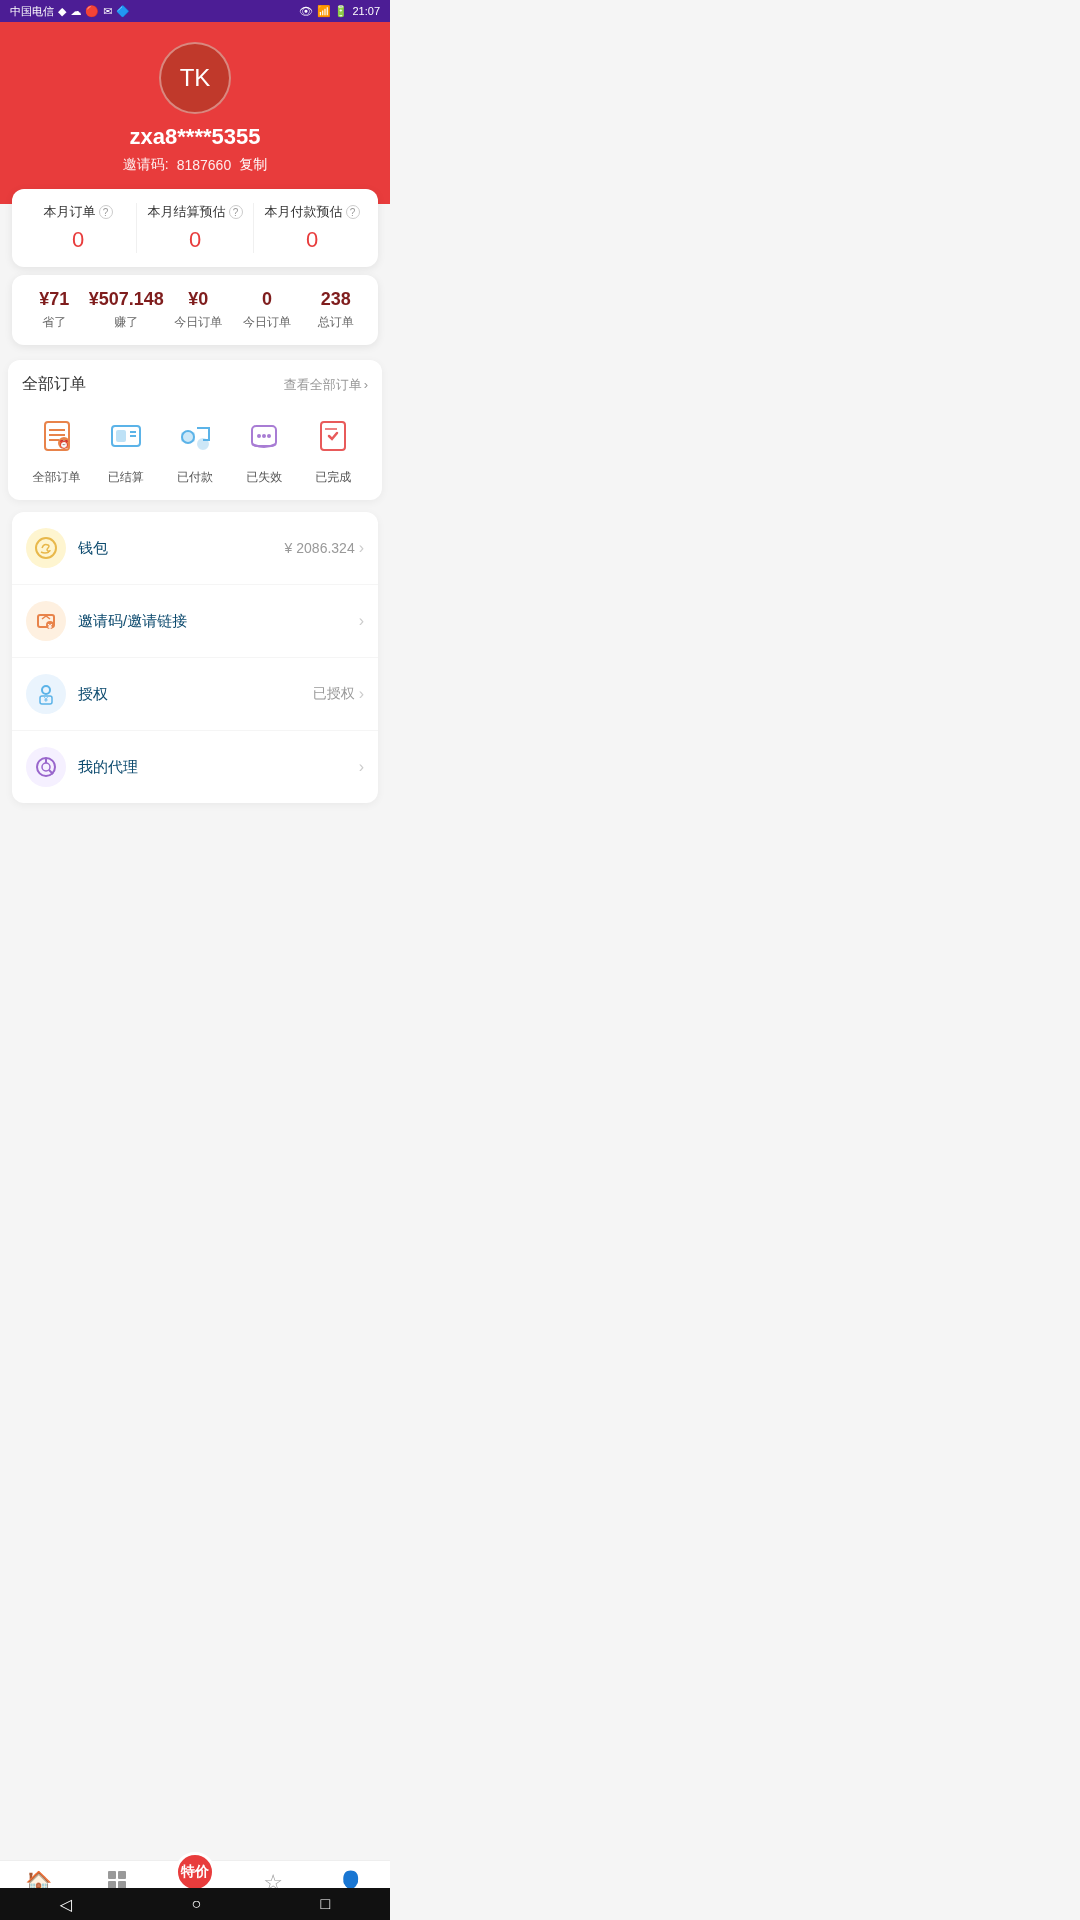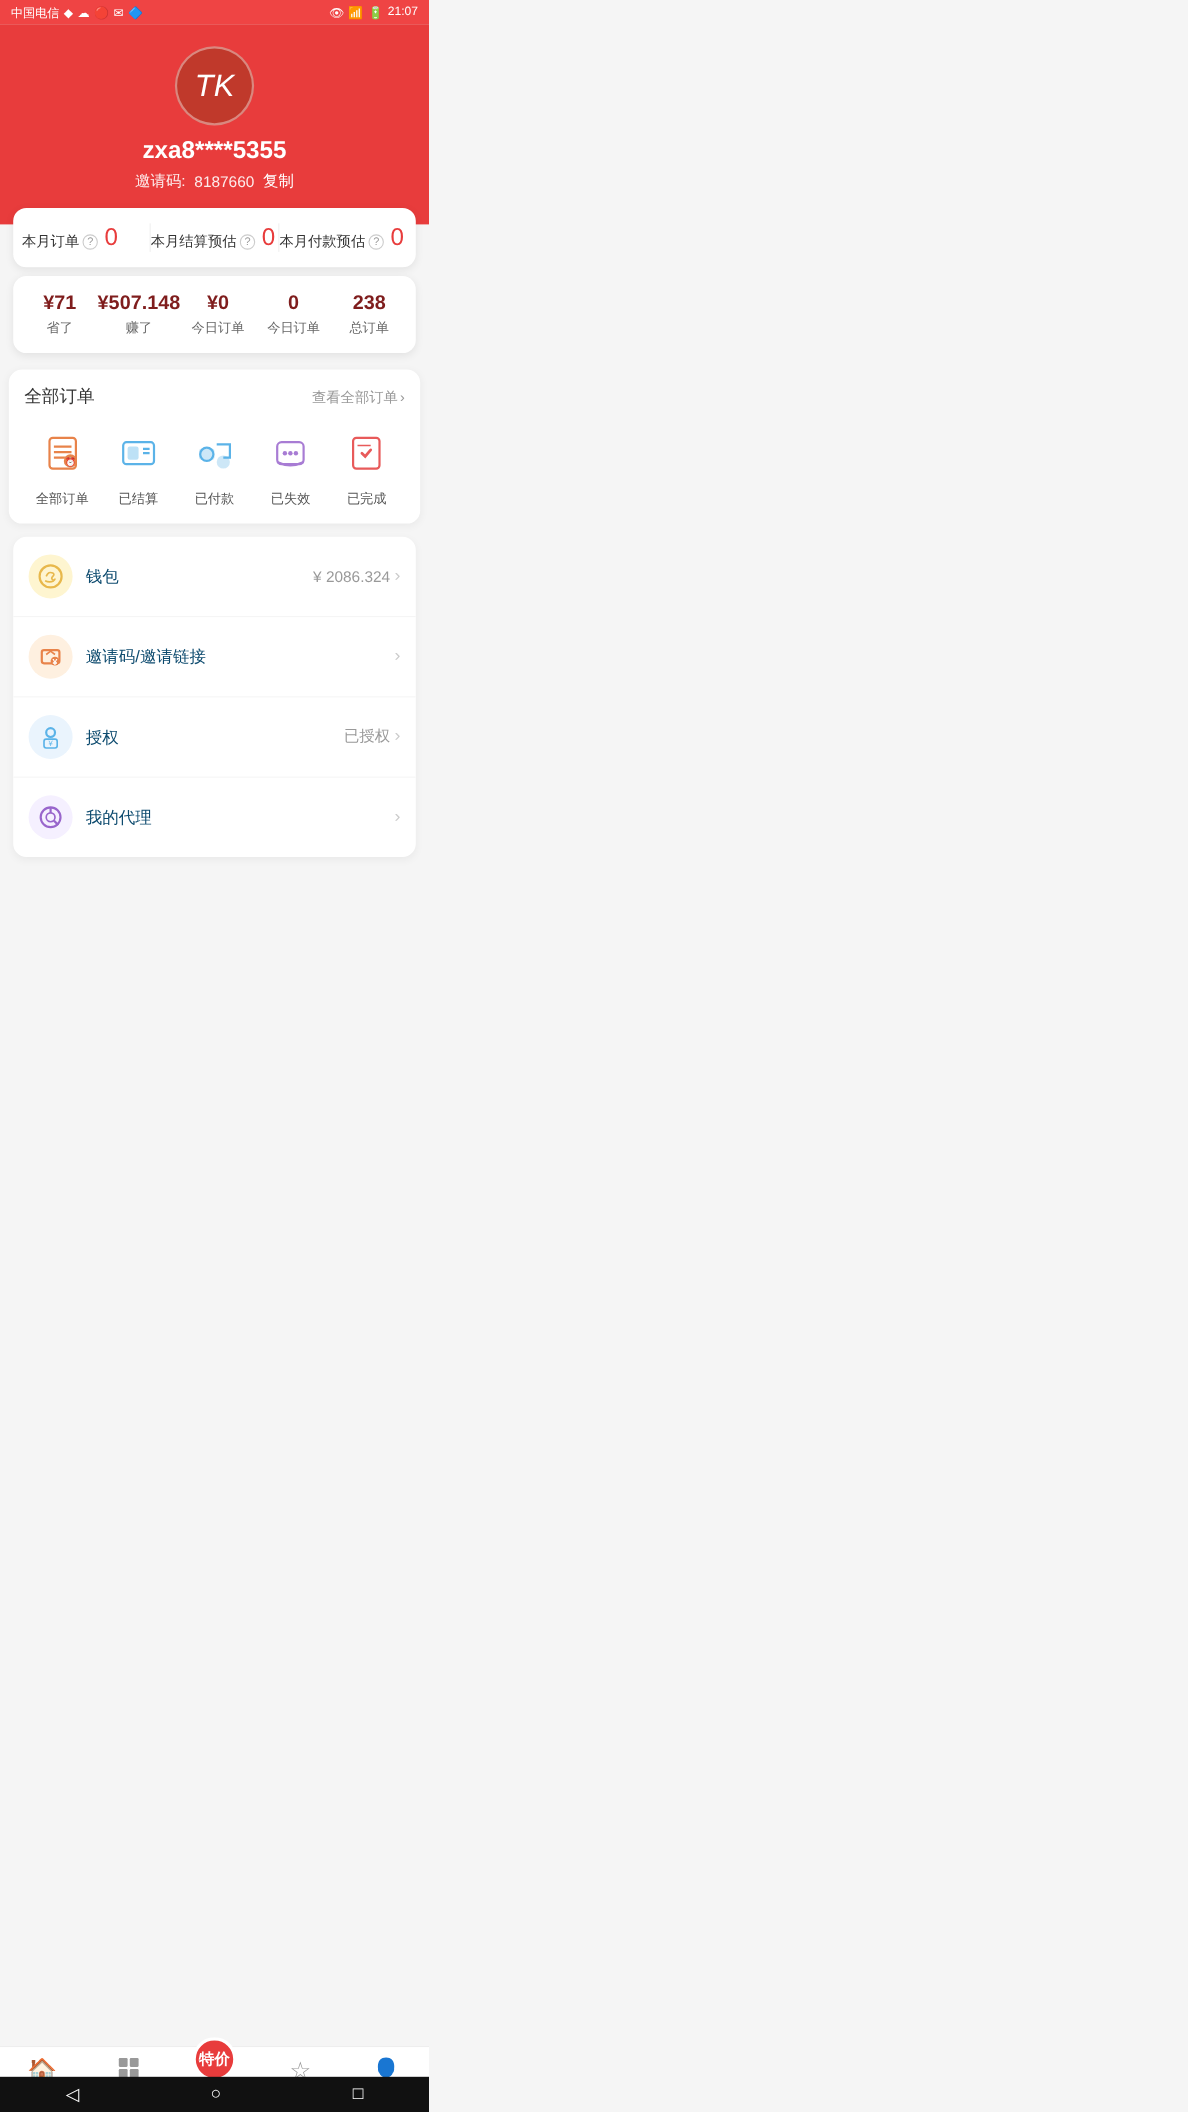--- a/index.html
+++ b/index.html
@@ -8,21 +8,21 @@
       width: 390px;
       min-height: 690px;
       font-family: -apple-system, 'PingFang SC', 'Helvetica Neue', sans-serif;
       background: #f5f5f5;
       font-size: 14px;
       overflow-x: hidden;
     }
 
     
     .status-bar {
-      background: #ef4444;
+      background: #4c1d95;
       display: flex;
       justify-content: space-between;
       align-items: center;
       padding: 4px 10px;
       height: 22px;
       font-size: 11px;
       color: white;
     }
     .status-left { display: flex; align-items: center; gap: 4px; }
     .status-right { display: flex; align-items: center; gap: 4px; }
@@ -36,22 +36,21 @@
       align-items: center;
     }
     .avatar-circle {
       width: 72px;
       height: 72px;
       border-radius: 50%;
       background: #c0392b;
       display: flex;
       align-items: center;
       justify-content: center;
-      font-style: italic;
-      font-size: 28px;
+      font-size: 24px;
       color: white;
       border: 2px solid rgba(255,255,255,0.4);
       margin-bottom: 10px;
     }
     .username {
       color: white;
       font-size: 22px;
       font-weight: bold;
       margin-bottom: 6px;
     }
@@ -79,21 +78,22 @@
       background: white;
       border-radius: 12px;
       display: flex;
       justify-content: space-around;
       padding: 14px 8px;
       margin-bottom: 8px;
       box-shadow: 0 2px 8px rgba(0,0,0,0.08);
     }
     .monthly-item {
       display: flex;
-      align-items: flex-end;
+      flex-direction: column;
+      align-items: center;
       gap: 6px;
       flex: 1;
     }
     .monthly-item + .monthly-item {
       border-left: 1px solid #f0f0f0;
     }
     .monthly-label {
       font-size: 13px;
       color: #333;
       display: flex;

